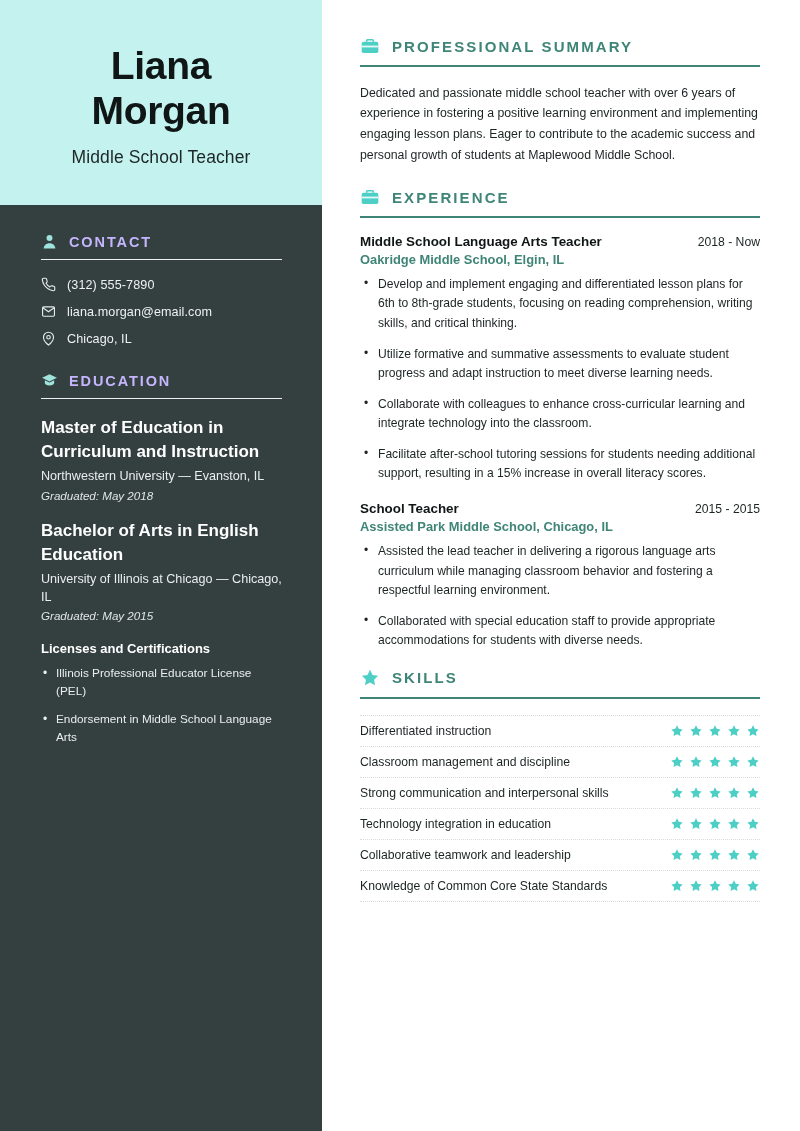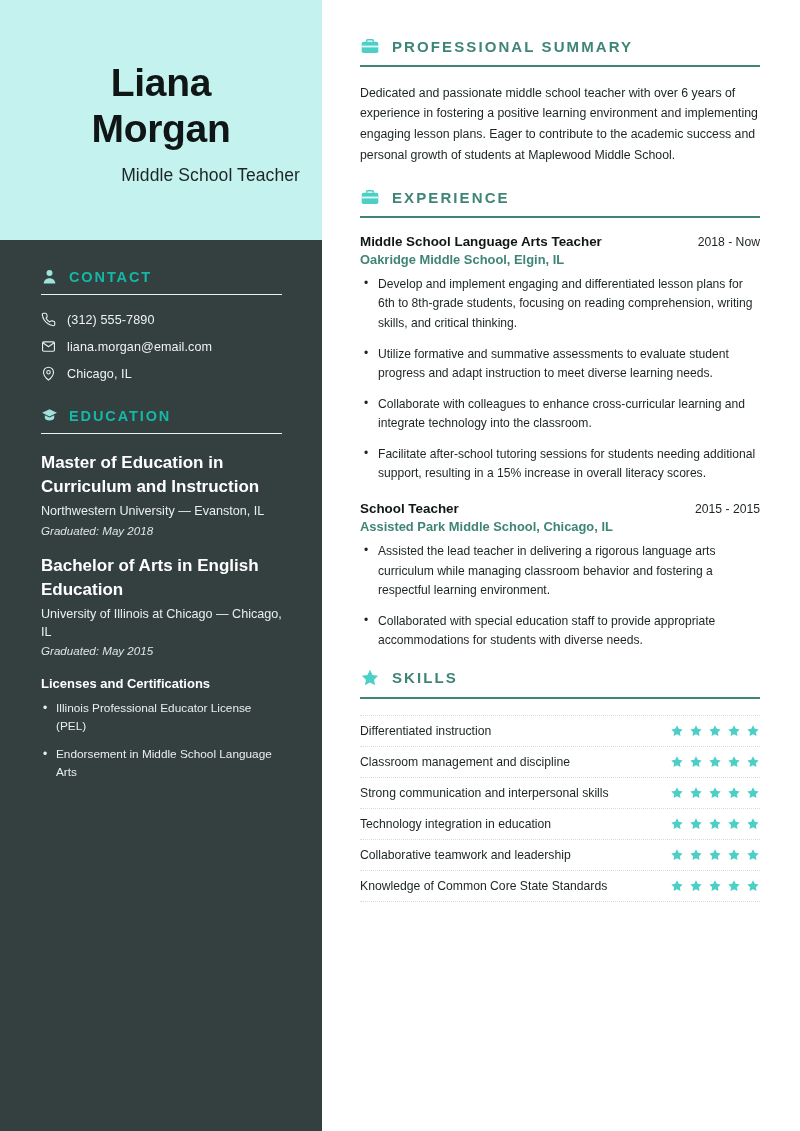--- a/index.html
+++ b/index.html
@@ -26,55 +26,54 @@
     flex: 0 0 322px;
     background: #343f3f;
     display: flex;
     flex-direction: column;
   }
 
   .name-block {
     background: #c3f2ef;
     padding: 36px 22px 30px 22px;
     text-align: center;
-    height: 240px;
+    height: 205px;
     display: flex;
     flex-direction: column;
     justify-content: center;
   }
   .name-first, .name-last {
     font-size: 39px;
     font-weight: bold;
     color: #101616;
     line-height: 1.16;
     letter-spacing: -0.3px;
   }
   .job-title {
     margin-top: 14px;
     font-size: 17.5px;
     color: #1d2626;
     letter-spacing: 0.1px;
-    text-align: right;
   }
 
   .side-body { padding: 28px 40px 0 41px; }
 
   .side-section { margin-bottom: 10px; }
 
   .side-head {
     display: flex;
     align-items: center;
     gap: 11px;
     padding-bottom: 9px;
   }
   .side-head-title {
     font-size: 14.5px;
     font-weight: bold;
     letter-spacing: 1.9px;
-    color: #14b8a6;
+    color: #c4b5fd;
   }
   .side-rule {
     height: 1px;
     background: #ffffff;
     width: 100%;
     margin-bottom: 17px;
     opacity: 0.92;
   }
 
   .icon-teal { width: 17px; height: 17px; display: block; fill: #9fe3dd; }

